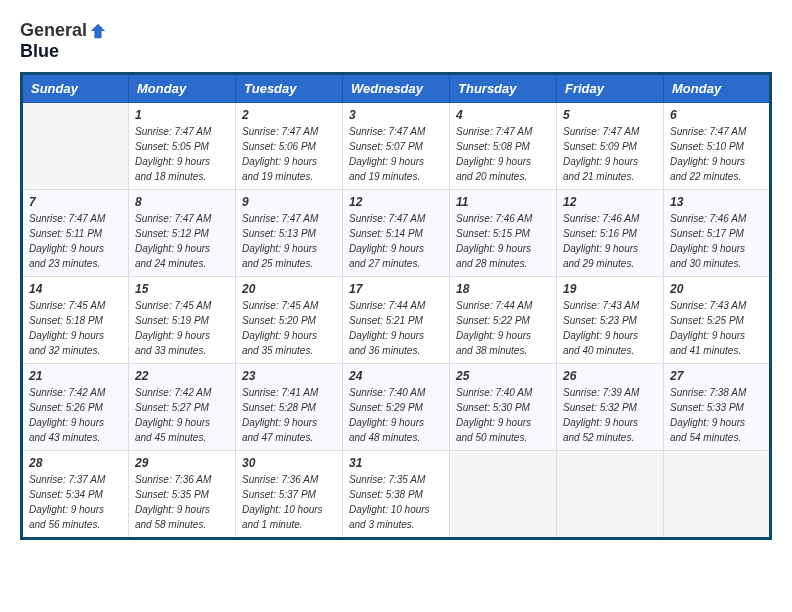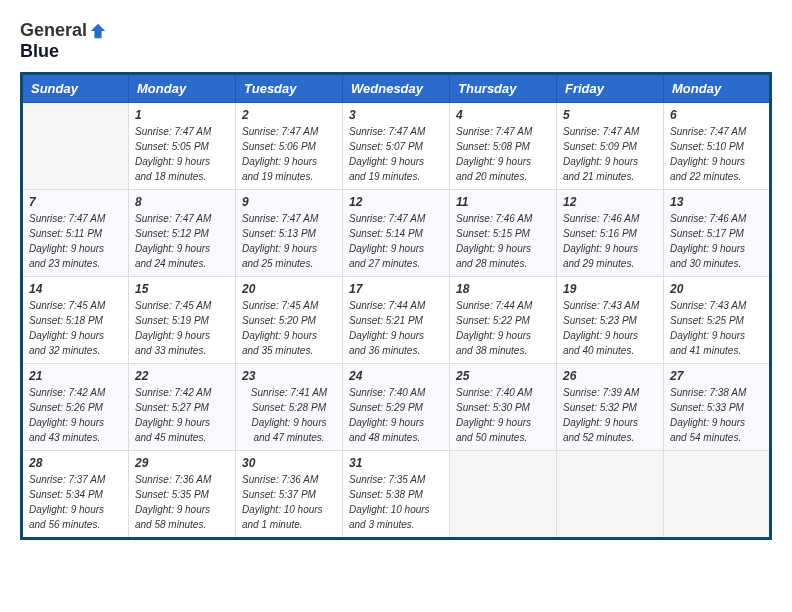--- a/index.html
+++ b/index.html
@@ -282,21 +282,21 @@
         </td>
         <td>
           <span class="day-number">22</span>
           <div class="day-info" style="white-space: pre-line;">Sunrise: 7:42 AM
 Sunset: 5:27 PM
 Daylight: 9 hours
 and 45 minutes.</div>
         </td>
         <td>
           <span class="day-number">23</span>
-          <div class="day-info" style="white-space: pre-line; text-align: center;">Sunrise: 7:41 AM
+          <div class="day-info" style="white-space: pre-line;">Sunrise: 7:41 AM
 Sunset: 5:28 PM
 Daylight: 9 hours
 and 47 minutes.</div>
         </td>
         <td>
           <span class="day-number">24</span>
           <div class="day-info" style="white-space: pre-line;">Sunrise: 7:40 AM
 Sunset: 5:29 PM
 Daylight: 9 hours
 and 48 minutes.</div>

